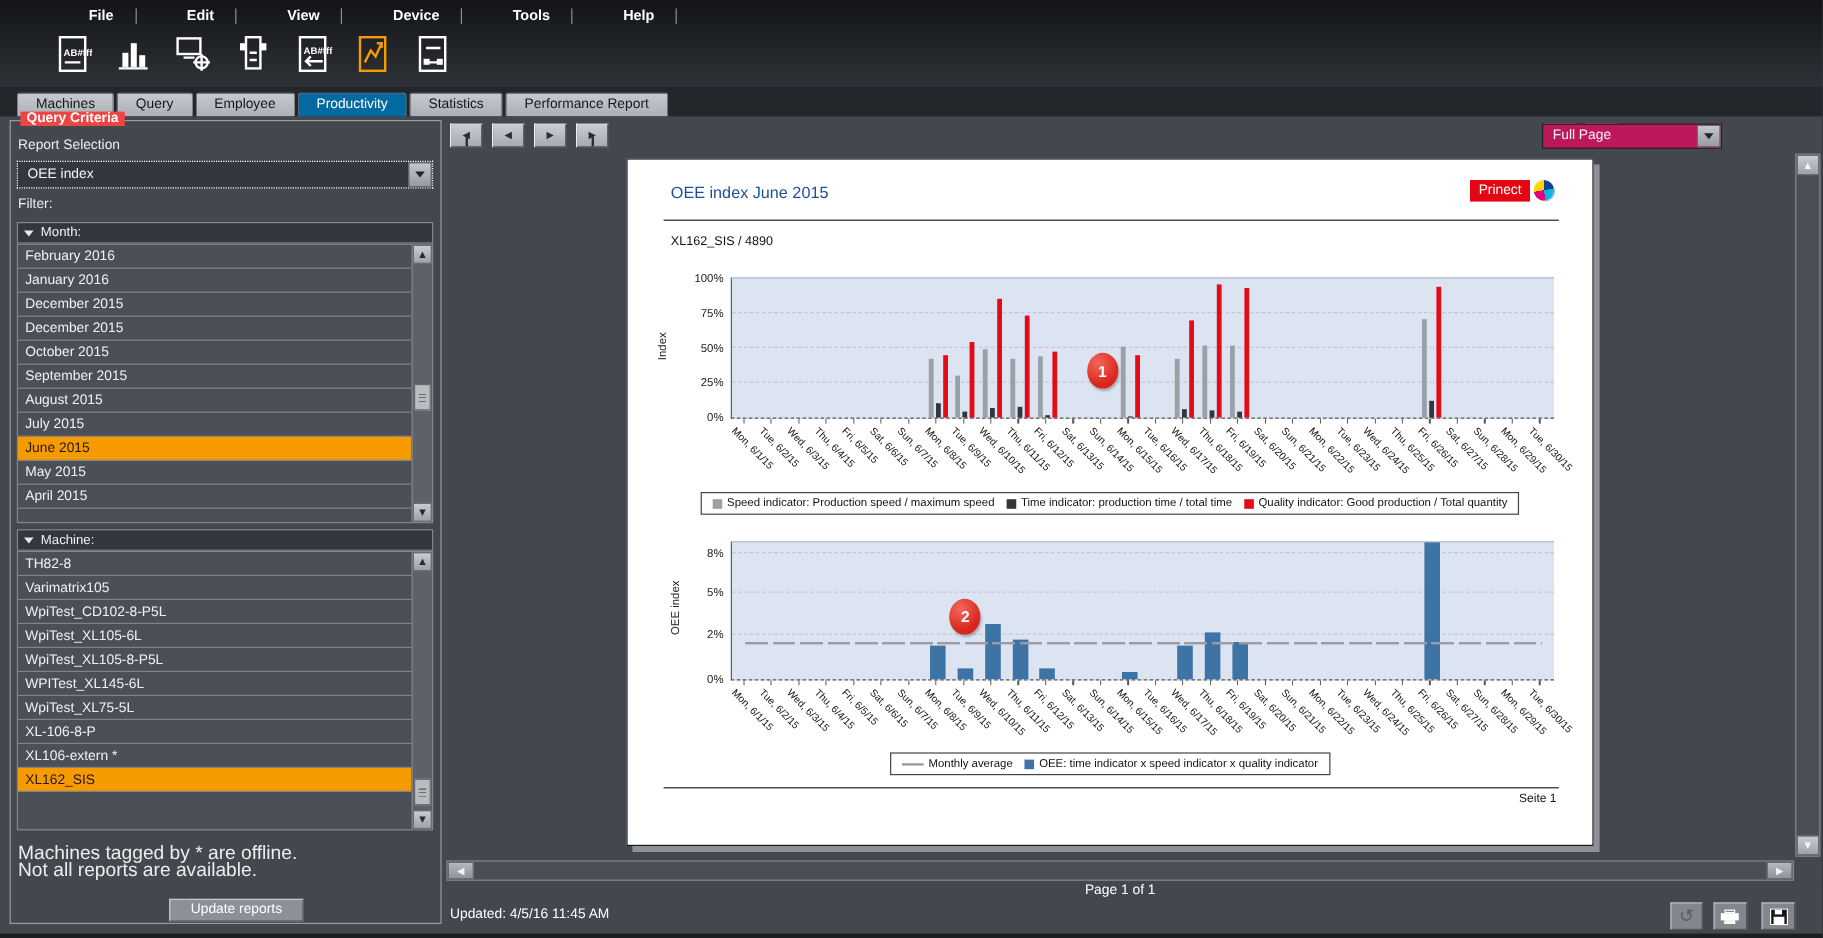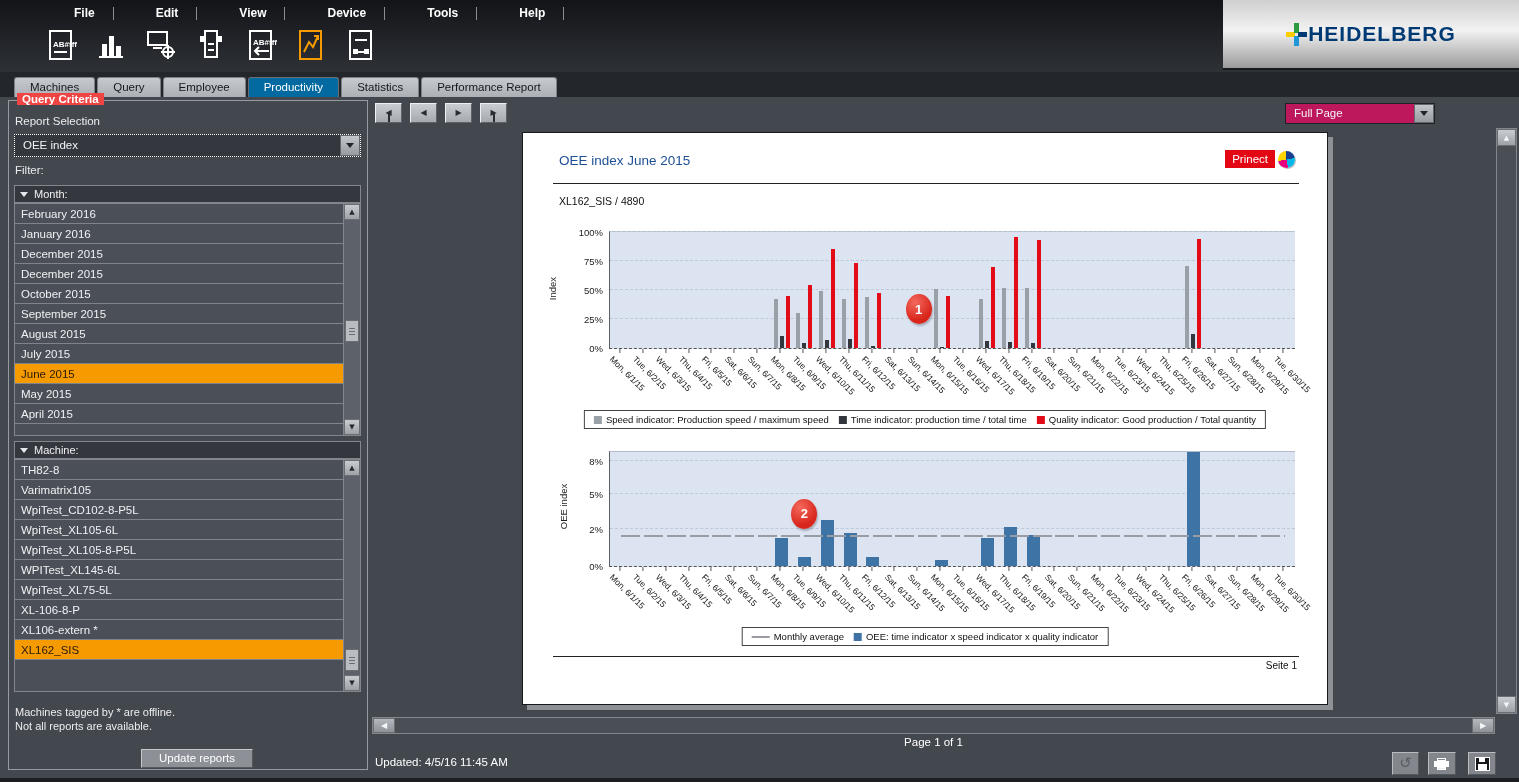--- a/index.html
+++ b/index.html
@@ -36,38 +36,38 @@
   .sect-head{position:absolute;left:5px;width:347px;height:18px;background:#34383e;border:1px solid #83878d;color:#f0f1f2;font-size:11px;display:flex;align-items:center;gap:6px;padding-left:5px;}
   .list{position:absolute;left:5px;width:347px;background:#4b4f58;border:1px solid #83878d;}
   .list-rows{position:absolute;left:0;top:0;right:17px;bottom:0;}
   .list-row{height:20px;line-height:20px;border-bottom:1px solid #7f838a;color:#f0f1f2;font-size:11.5px;padding-left:6px;white-space:nowrap;overflow:hidden;}
   .list-row.selected{background:#f59b00;color:#27190a;}
   .lscroll{position:absolute;right:0;top:0;bottom:0;width:17px;background:#5d616a;border-left:1px solid #83878d;}
   .sb-btn{position:absolute;left:0;width:16px;height:16px;background:linear-gradient(#c9cdd2,#9ea2a8);border:1px solid #6a6e73;display:flex;align-items:center;justify-content:center;font-size:7px;color:#26292e;font-family:"DejaVu Sans",sans-serif;}
   .sb-btn.top{top:0;} .sb-btn.bot{bottom:0;}
   .sb-thumb{position:absolute;left:1px;width:14px;height:22px;background:#b9bdc2;border:1px solid #6a6e73;}
   .sb-thumb:after{content:"";position:absolute;left:3px;right:3px;top:7px;height:7px;background:repeating-linear-gradient(#6a6e73 0 1px,transparent 1px 3px);}
-  #sb-notes{position:absolute;left:6px;color:#eceded;font-size:11px;line-height:14px;}
+  #sb-notes{position:absolute;left:6px;color:#eceded;font-size:16px;line-height:14px;}
   #update-btn{position:absolute;left:132px;top:648px;width:112px;height:19px;background:#8d9197;border:1px solid;border-color:#c6cacf #55585d #55585d #c6cacf;color:#fff;font-size:11.5px;text-align:center;line-height:17px;}
 
   
   .navbtn{position:absolute;top:103px;width:27px;height:20px;background:linear-gradient(#c9cdd2,#a6aab0);border:1px solid;border-color:#eef0f2 #5f6368 #5f6368 #eef0f2;display:flex;align-items:center;justify-content:center;gap:1px;}
   .navbtn .bar{width:2px;height:8px;background:#2a2d31;}
   .navbtn .ar{font-family:"DejaVu Sans",sans-serif;font-size:8px;color:#2a2d31;line-height:8px;}
   .zoombtn{position:absolute;top:103px;width:26px;height:21px;background:linear-gradient(#b5b9be,#8f9399);border:1px solid;border-color:#e4e6e8 #55585d #55585d #e4e6e8;}
   .mag{position:absolute;left:6px;top:5px;width:8px;height:8px;border:2px solid #17191c;border-radius:50%;}
   .mag:after{content:"";position:absolute;left:7px;top:8px;width:6px;height:2px;background:#17191c;transform:rotate(38deg);}
   .magsign{position:absolute;right:4px;top:1px;color:#17191c;font-size:9px;font-weight:bold;}
   #fullpage{position:absolute;left:1285px;top:103px;width:150px;height:21px;background:#be185d;border:1px solid #1d2024;display:flex;}
   #fullpage .val{flex:1;color:#f2f3f4;font-size:11.5px;line-height:19px;padding-left:8px;}
 
   
   #page{position:absolute;left:522px;top:132px;width:806px;height:573px;background:#fff;border:1px solid #17191c;box-shadow:5px 5px 0 #8e9297;}
   #rpt-title{position:absolute;left:36px;top:20px;color:#1d5096;font-size:13.5px;}
-  #badge-wrap{position:absolute;right:32px;top:17px;display:flex;align-items:center;gap:3px;}
+  #badge-wrap{position:absolute;right:32px;top:17px;display:flex;align-items:flex-start;gap:3px;}
   #prinect-badge{background:#e30613;color:#fff;font-size:11.5px;padding:3px 7px;}
   #pie-icon{width:17px;height:17px;border-radius:50%;background:conic-gradient(#1a3f8f 0 80deg,#00b7e6 80deg 170deg,#e6007e 170deg 260deg,#ffd500 260deg 360deg);box-shadow:1px 1px 0 #bbb;}
   .hr{position:absolute;left:30px;width:746px;height:1px;background:#222;}
   #rpt-sub{position:absolute;left:36px;top:62px;color:#111;font-size:10.5px;}
   .plot{position:absolute;left:86px;width:686px;background:#dce4f2;border-left:1px solid #5c6068;border-top:1px solid #b4bccb;border-bottom:1px dashed #555;}
   .gridline{position:absolute;left:0;right:0;height:0;border-top:1px dashed #bfc8d8;}
   .ytick{position:absolute;width:44px;text-align:right;color:#222;font-size:9.5px;}
   .ylab{position:absolute;color:#222;font-size:9.5px;transform:rotate(-90deg);transform-origin:center;white-space:nowrap;}
   .bar{position:absolute;bottom:0;}
   .xlabels{position:absolute;left:86px;width:686px;height:60px;}
@@ -173,29 +173,20 @@
         <div class="ticon">
           <svg width="32" height="34" viewBox="0 0 32 34">
             <rect x="5" y="3" width="21" height="28" fill="none" stroke="#ffffff" stroke-width="2"></rect>
             <line x1="9" y1="24" x2="23" y2="24" stroke="#ffffff" stroke-width="2"></line>
             <rect x="8" y="21" width="5" height="5" fill="#ffffff"></rect>
             <rect x="19" y="21" width="5" height="5" fill="#ffffff"></rect>
             <line x1="10" y1="12" x2="22" y2="12" stroke="#ffffff" stroke-width="2"></line>
           </svg>
         </div>
       </div>
-    <div id="brand">
-      <span id="brand-plus">
-        <span class="pp" style="left:0;top:10px;width:9px;height:5px;background:#ffcc00;"></span>
-        <span class="pp" style="left:8px;top:1px;width:5px;height:10px;background:#2e9b3e;"></span>
-        <span class="pp" style="left:8px;top:14px;width:5px;height:10px;background:#2196d6;"></span>
-        <span class="pp" style="left:12px;top:10px;width:9px;height:5px;background:#003a74;"></span>
-      </span>
-      <span id="brand-text">HEIDELBERG</span>
-    </div>
   </header>
 
   <div id="tabrow">
       <div class="tab">Machines</div>
       <div class="tab">Query</div>
       <div class="tab">Employee</div>
       <div class="tab active">Productivity</div>
       <div class="tab">Statistics</div>
       <div class="tab">Performance Report</div>
     </div>

